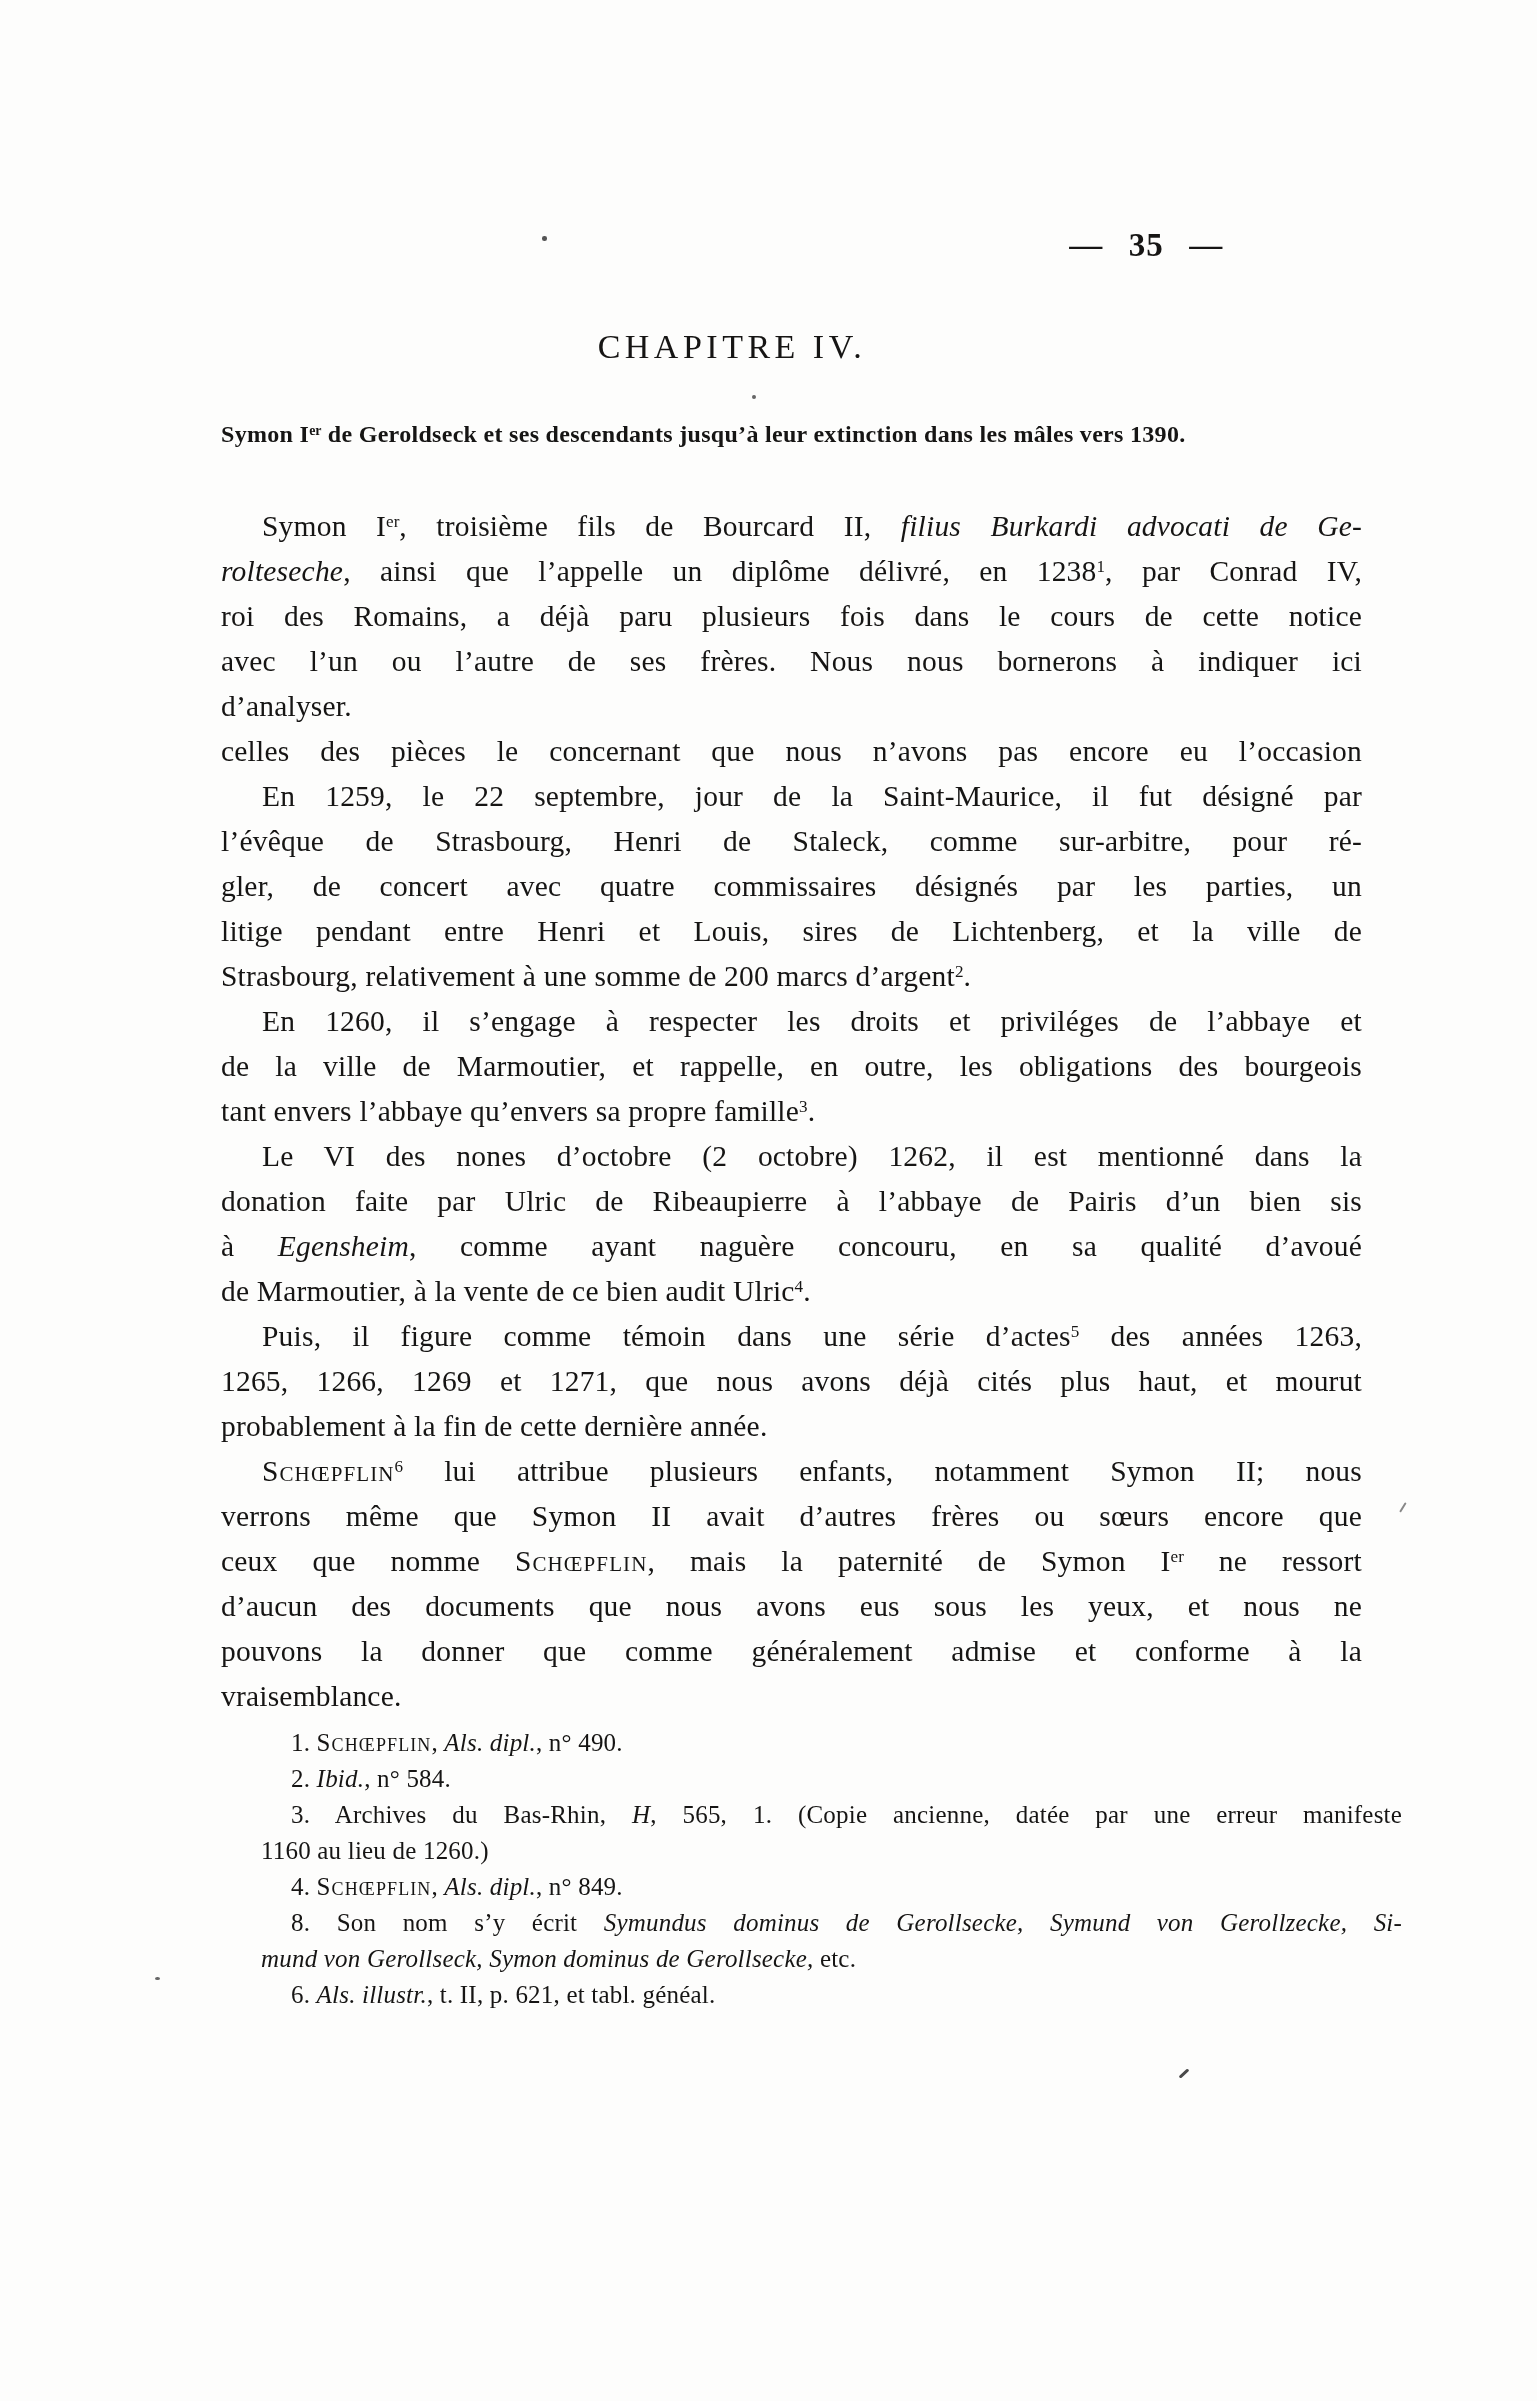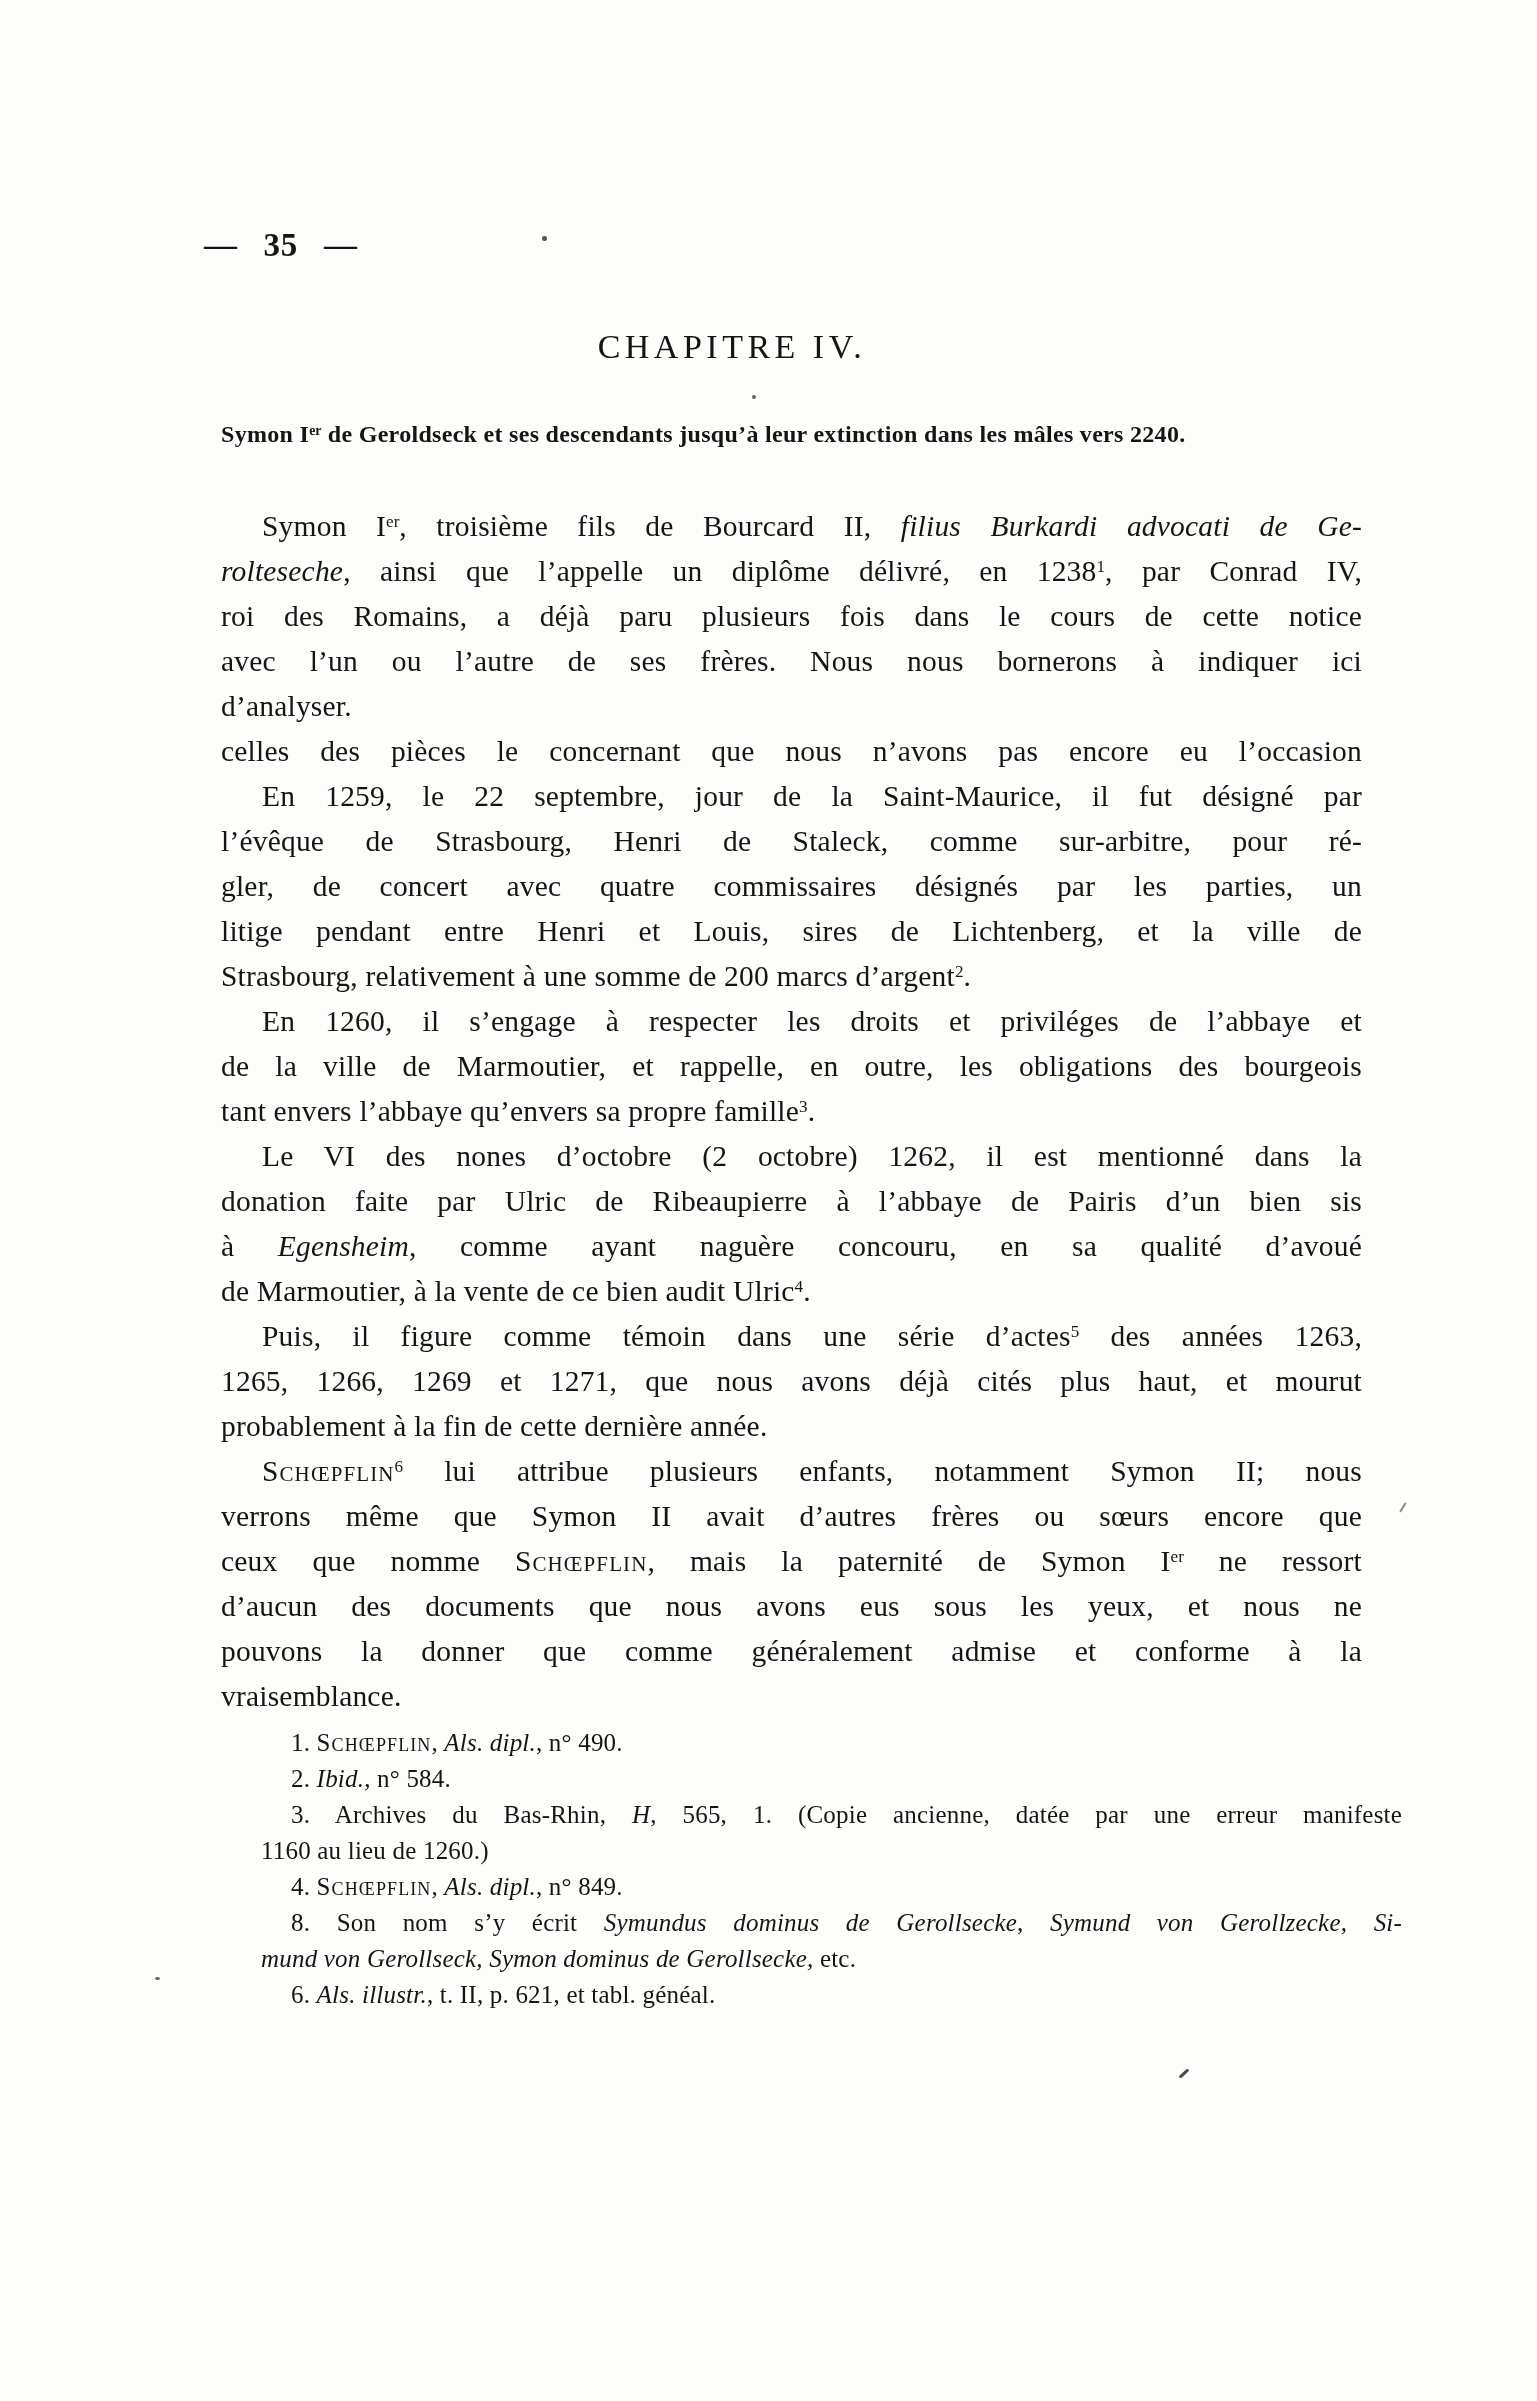--- a/index.html
+++ b/index.html
@@ -7,22 +7,22 @@
     width:1538px;height:2401px;
     background:#fdfdfc;
     position:relative;
     font-family:"Liberation Serif","DejaVu Serif",serif;
     color:#161514;
     -webkit-font-smoothing:antialiased;
   }
   .page{position:absolute;inset:0;overflow:hidden;}
 
   .folio{
-    position:absolute;top:227px;left:204px;width:991px;
-    text-align:left;font-size:33px;font-weight:700;
+    position:absolute;top:227px;left:232px;width:991px;
+    text-align:right;font-size:33px;font-weight:700;
     word-spacing:16.7px;letter-spacing:0.8px;
   }
   .chapter{
     position:absolute;top:328px;left:221px;width:1022px;
     text-align:center;font-size:34px;font-weight:400;
     letter-spacing:4.5px;
   }
   .section-title{
     position:absolute;top:421px;left:221px;width:1141px;
     font-size:24px;font-weight:700;letter-spacing:0.3px;
@@ -59,21 +59,21 @@
 </style>
 </head>
 <body>
 
 <div class="page">
 
   <div class="folio">— 35 —</div>
 
   <div class="chapter">CHAPITRE IV.</div>
 
-  <div class="section-title"><span>Symon I</span><span class="s-sup">er</span><span> de Geroldseck et ses descendants jusqu’à leur extinction dans les mâles vers 2240.</span></div>
+  <div class="section-title"><span>Symon I</span><span class="s-sup">er</span><span> de Geroldseck et ses descendants jusqu’à leur extinction dans les mâles vers 1390.</span></div>
 
   <div class="body-text">
       <div>
         <div class="line indent just"><span>Symon I</span><span class="s-sup">er</span><span>, troisième fils de Bourcard II, </span><span class="s-i">filius Burkardi advocati de Ge-</span></div>
         <div class="line just"><span class="s-i">rolteseche</span><span>, ainsi que l’appelle un diplôme délivré, en 1238</span><span class="s-sup">1</span><span>, par Conrad IV,</span></div>
         <div class="line just"><span>roi des Romains, a déjà paru plusieurs fois dans le cours de cette notice</span></div>
         <div class="line just"><span>avec l’un ou l’autre de ses frères. Nous nous bornerons à indiquer ici</span></div>
         <div class="line"><span>d’analyser.</span></div>
         <div class="line just"><span>celles des pièces le concernant que nous n’avons pas encore eu l’occasion</span></div>
       </div>

